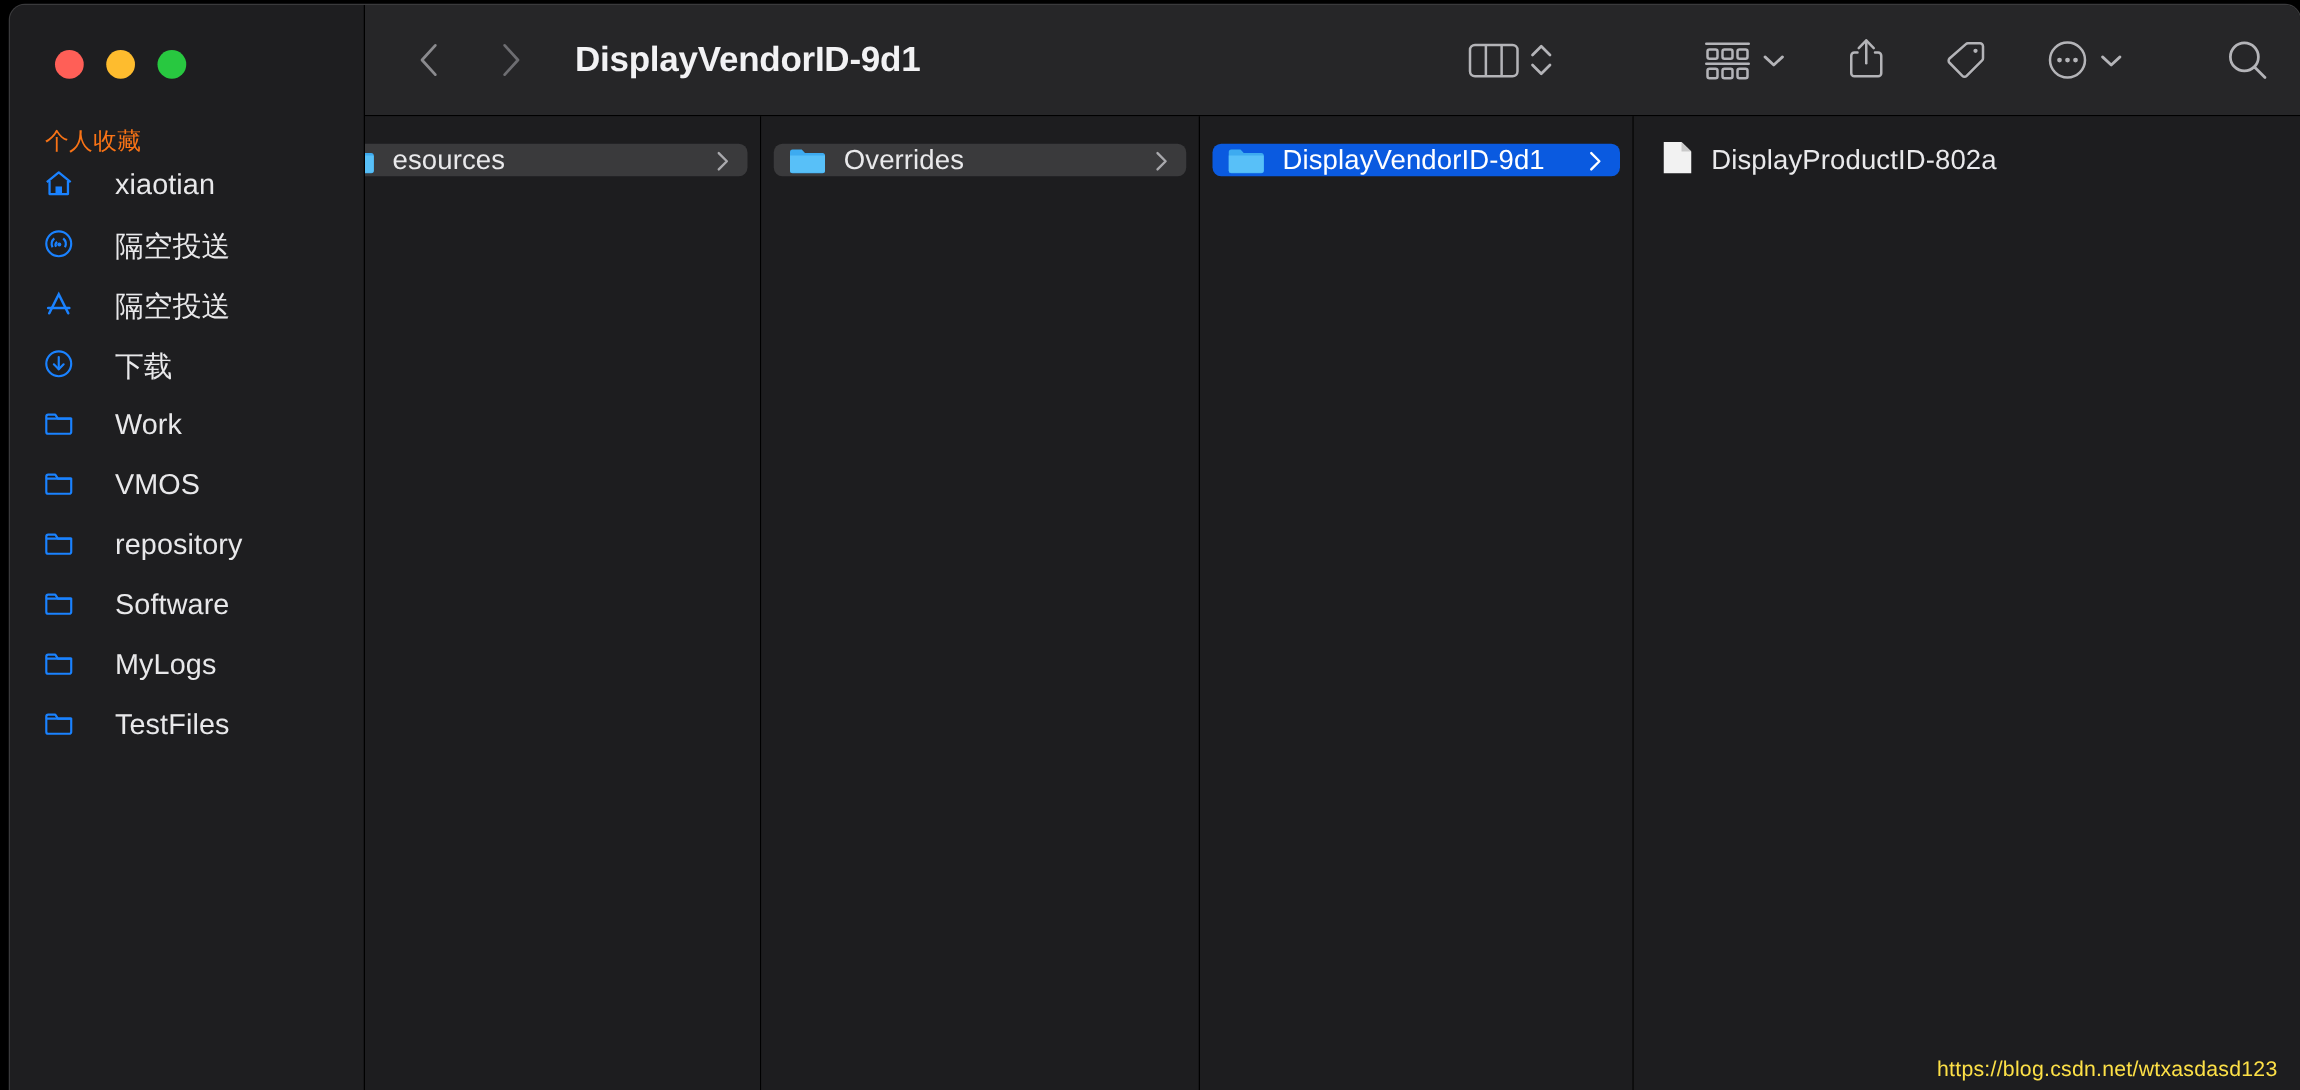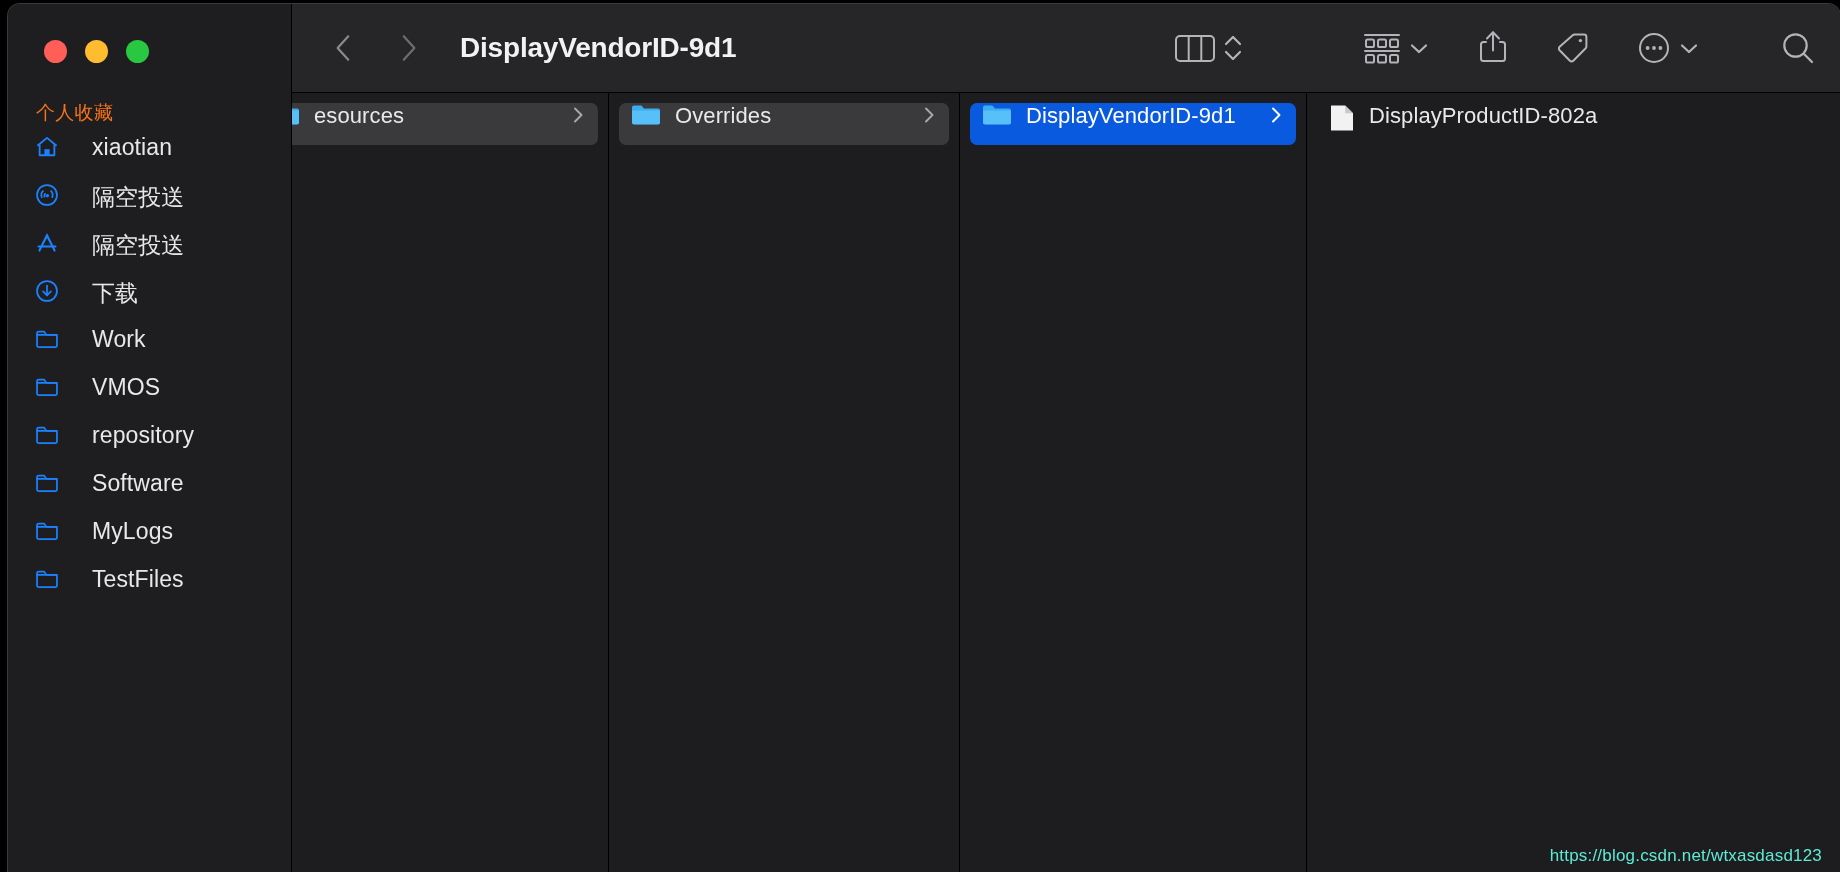--- a/index.html
+++ b/index.html
@@ -138,23 +138,23 @@
     overflow: hidden;
     background: #1d1d1f;
   }
   .col.c1 { flex: 0 0 317px; }
   .col.c2 { flex: 0 0 351px; }
   .col.c3 { flex: 0 0 347px; }
   .col.c4 { flex: 1 1 auto; border-right: none; }
 
   .row {
     display: flex;
-    align-items: flex-start;
-    height: 42px;
-    margin: 0 10px;
+    align-items: flex-end;
+    height: 26px;
+    margin: 12px 10px;
     padding: 0 12px 0 12px;
     border-radius: 7px;
     gap: 14px;
     cursor: default;
   }
   .row.hl   { background: #3a3a3c; }
   .row.sel  { background: #0a5ae0; }
   .row .name {
     color: #e9e9eb;
     font-size: 22px;
@@ -174,21 +174,21 @@
   
   .col.c1 .row { margin-left: -34px; }
 
   .fold-ico { flex: 0 0 30px; width: 30px; height: 24px; display:block; }
   .file-ico { flex: 0 0 26px; width: 26px; height: 30px; display:block; }
 
   .watermark {
     position: absolute;
     right: 18px;
     bottom: 10px;
-    color: #5eead4;
+    color: #fde047;
     font-size: 17px;
     letter-spacing: .2px;
     white-space: nowrap;
   }
 </style>
 </head>
 <body>
 
 <div class="window">
 

